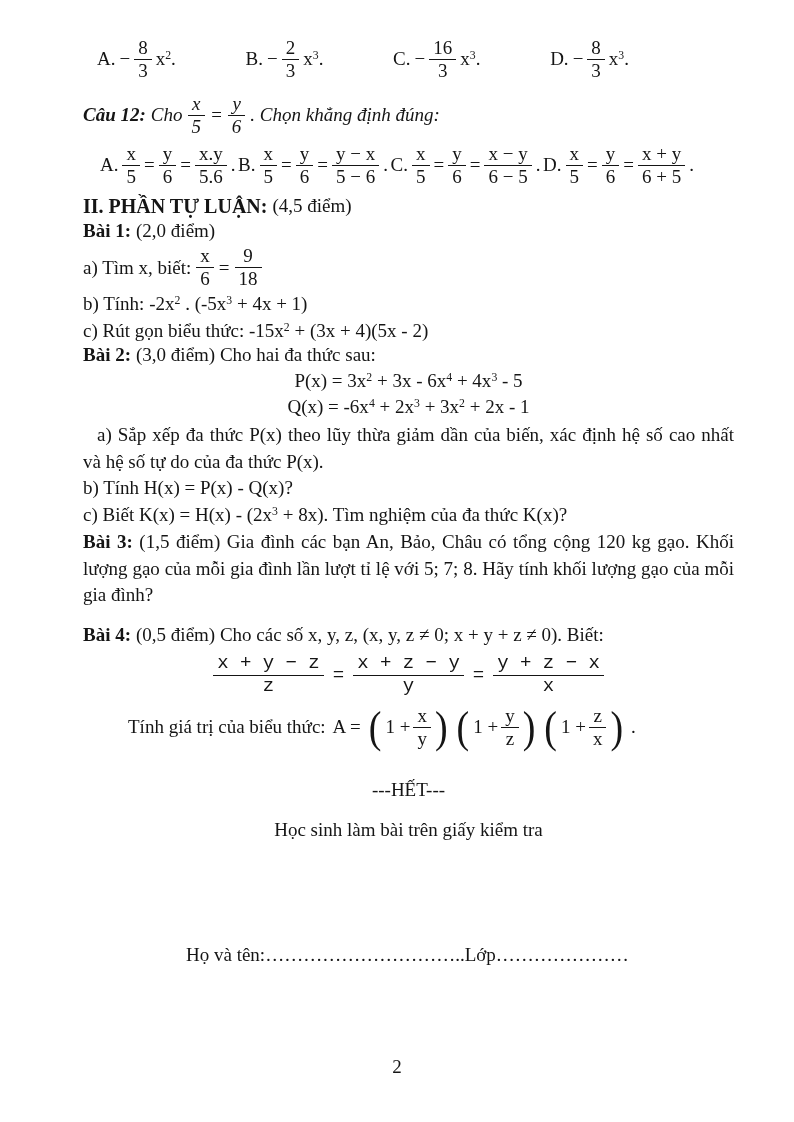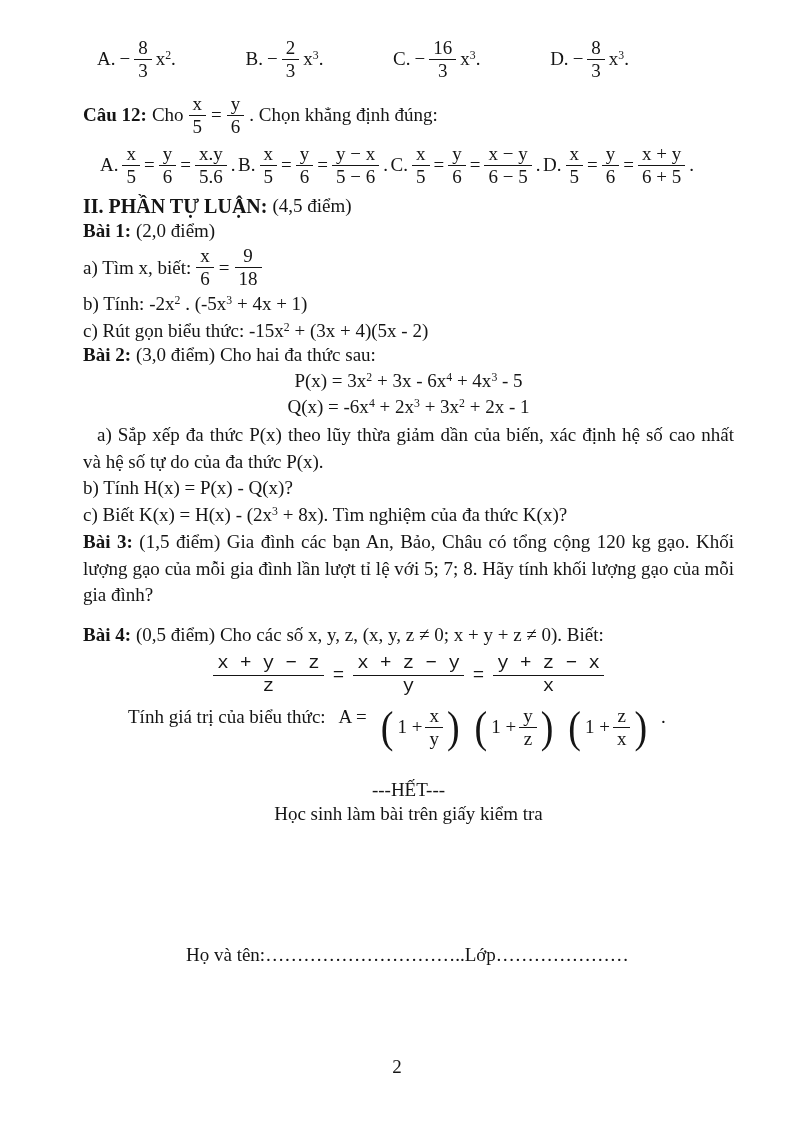--- a/index.html
+++ b/index.html
@@ -26,34 +26,34 @@
   .fnum { display:block; padding:0 4px 1px; border-bottom:1.4px solid #151515; }
   .fden { display:block; padding:1px 4px 0; }
 
   sup { font-size:0.62em; vertical-align:0.55em; }
 
   .opt-row { display:flex; justify-content:space-between; align-items:center; }
   .opt-row-1 { margin-left:14px; width:532px; margin-top:0; }
   .opt-row-2 { margin-left:17px; width:594px; margin-top:7px; }
   .opt { display:flex; align-items:center; gap:4px; }
 
-  .q12-line { margin-top:13px; }
+  .q12-line { margin-top:13px;font-style:italic; }
   .sec-line { margin-top:7px; }
   .a-line  { margin-top:4px; }
 
   .poly { margin-top:2px; line-height:1.3; }
 
   .eq-row { display:flex; justify-content:center; align-items:center; gap:9px; margin-top:7px;font-family:Liberation Mono, monospace; }
-  .expr-line { display:flex; gap:13px; margin-left:45px; margin-top:9px; }
+  .expr-line { display:flex; align-items:center; gap:7px; margin-left:45px; margin-top:9px; }
   .factor { display:flex; align-items:center; gap:3px; }
   .bp { display:inline-block; font-size:38px; font-weight:400; line-height:0.85;
         transform:scaleY(1.18); padding:0 1px; }
 
   .het-line  { margin-top:30px; }
-  .note-line { margin-top:2px; }
+  .note-line { margin-top:18px; }
 
   .name-line { position:absolute; left:186px; top:943px; line-height:1.3; }
   .page-num  { position:absolute; left:0; right:0; top:1056px; text-align:center; }
 </style>
 </head>
 <body>
 
 <div class="page">
   <div class="content">
 

